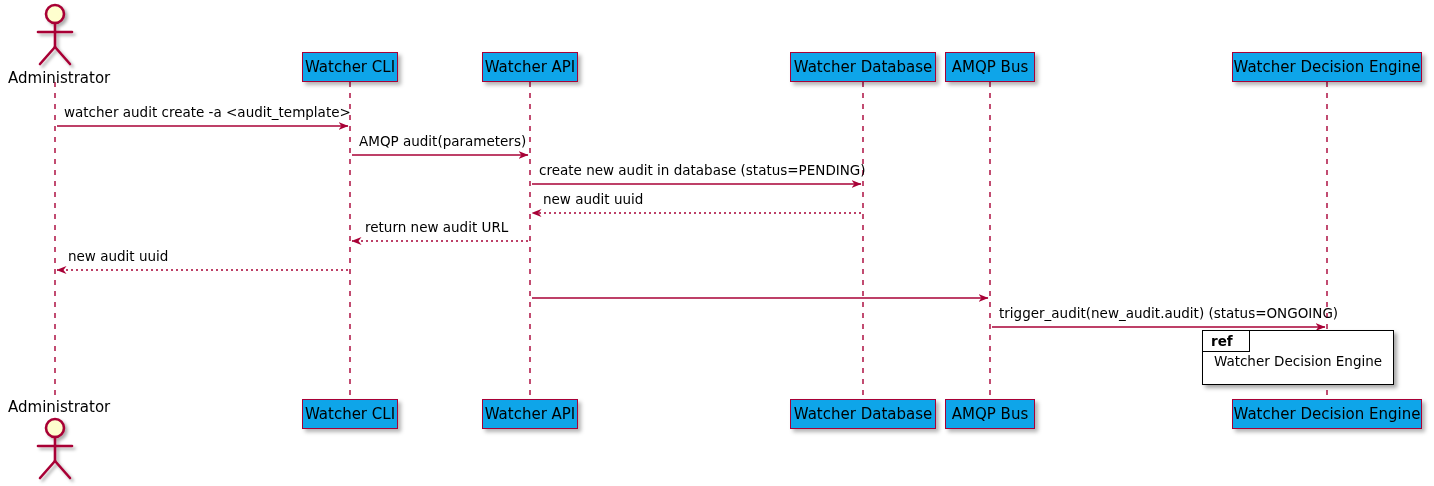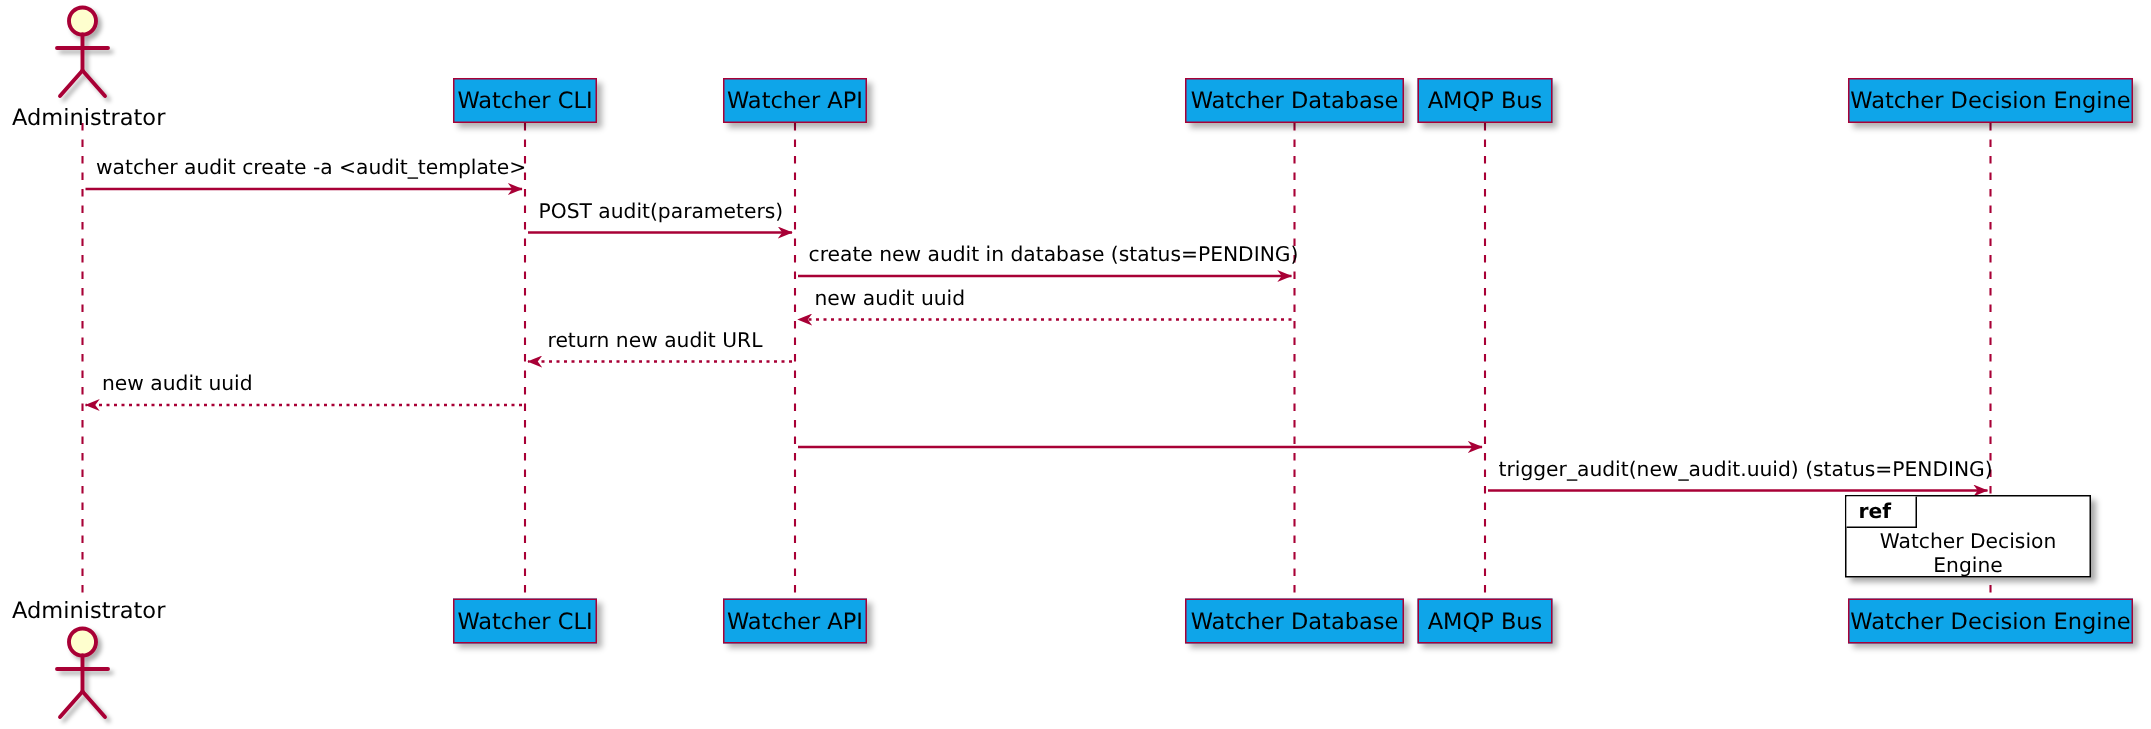--- a/index.html
+++ b/index.html
@@ -146,27 +146,27 @@
   <div class="participant-box" style="left:945px; top:52px; width:90px;">AMQP Bus</div>
   <div class="participant-box" style="left:1232px; top:52px; width:190px;">Watcher Decision Engine</div>
 
   <div class="participant-box" style="left:302px; top:399px; width:96px;">Watcher CLI</div>
   <div class="participant-box" style="left:482px; top:399px; width:96px;">Watcher API</div>
   <div class="participant-box" style="left:790px; top:399px; width:146px;">Watcher Database</div>
   <div class="participant-box" style="left:945px; top:399px; width:90px;">AMQP Bus</div>
   <div class="participant-box" style="left:1232px; top:399px; width:190px;">Watcher Decision Engine</div>
 
   <div class="msg-label" style="left:64px; top:104px;">watcher audit create -a &lt;audit_template&gt;</div>
-  <div class="msg-label" style="left:359px; top:133px;">POST audit(parameters)</div>
+  <div class="msg-label" style="left:359px; top:133px;">AMQP audit(parameters)</div>
   <div class="msg-label" style="left:539px; top:162px;">create new audit in database (status=PENDING)</div>
   <div class="msg-label" style="left:543px; top:191px;">new audit uuid</div>
   <div class="msg-label" style="left:365px; top:219px;">return new audit URL</div>
   <div class="msg-label" style="left:68px; top:248px;">new audit uuid</div>
-  <div class="msg-label" style="left:999px; top:305px;">trigger_audit(new_audit.uuid) (status=PENDING)</div>
+  <div class="msg-label" style="left:999px; top:305px;">trigger_audit(new_audit.audit) (status=ONGOING)</div>
 
-  <div class="ref-frame" style="left:1230px; top:330px; width:164px; height:55px;">
+  <div class="ref-frame" style="left:1202px; top:330px; width:192px; height:55px;">
     <div class="ref-tab">ref</div>
     <div class="ref-body">
       <div>Watcher Decision Engine</div>
     </div>
   </div>
 
 </div>
 
 </body></html>

